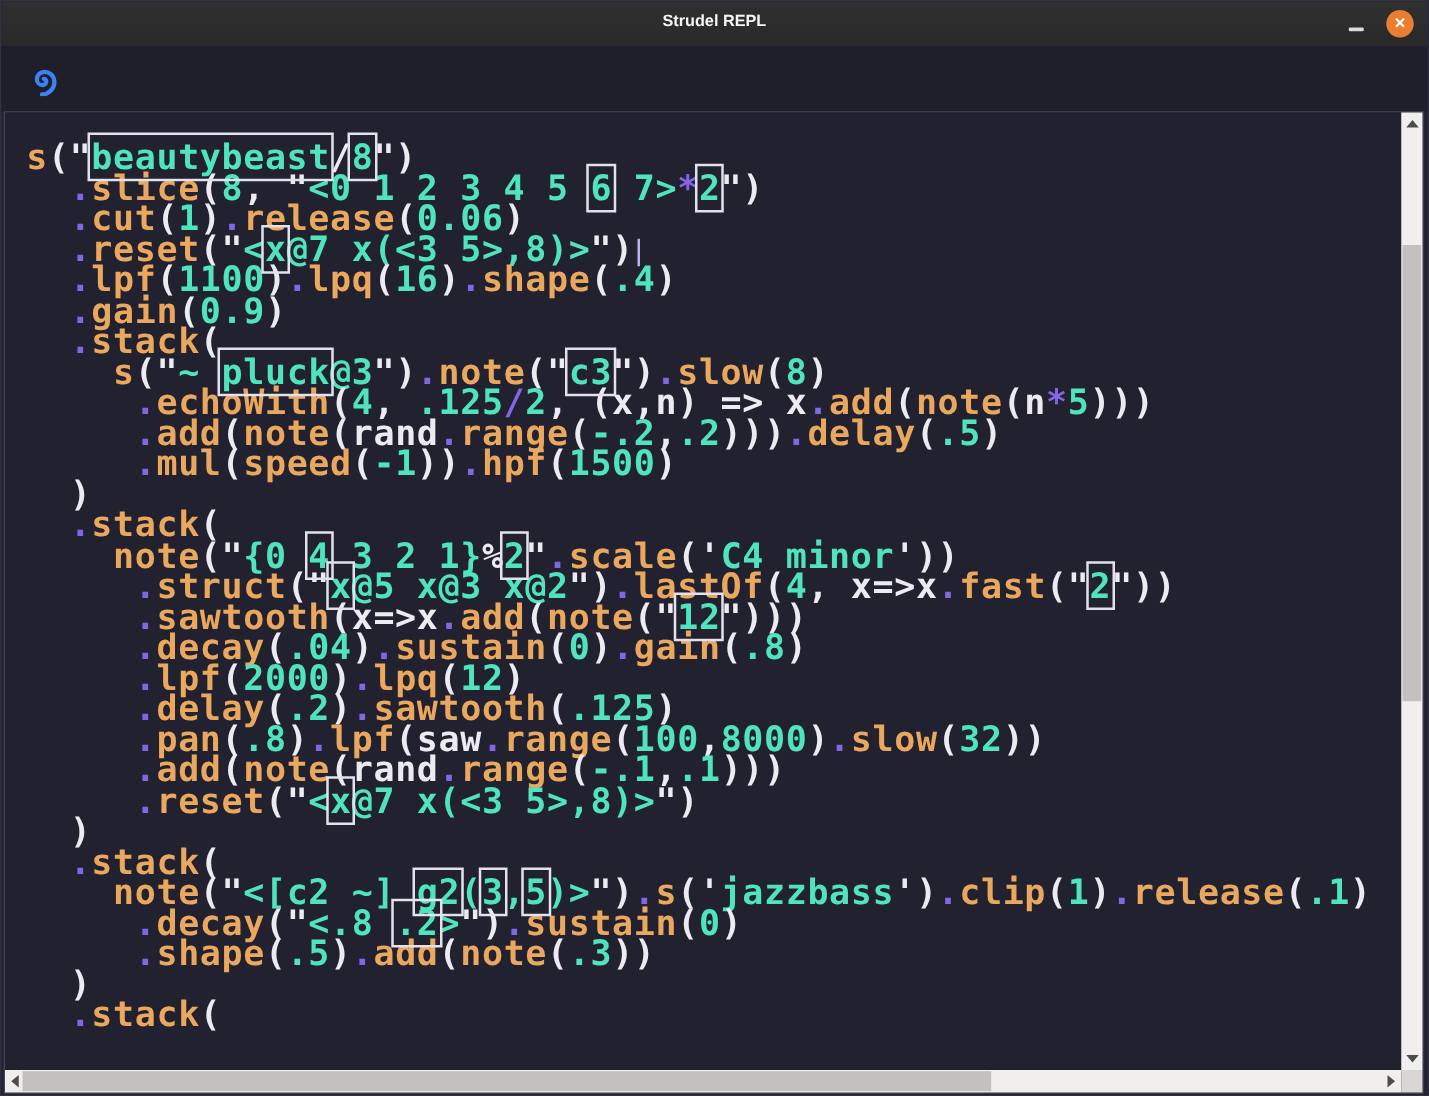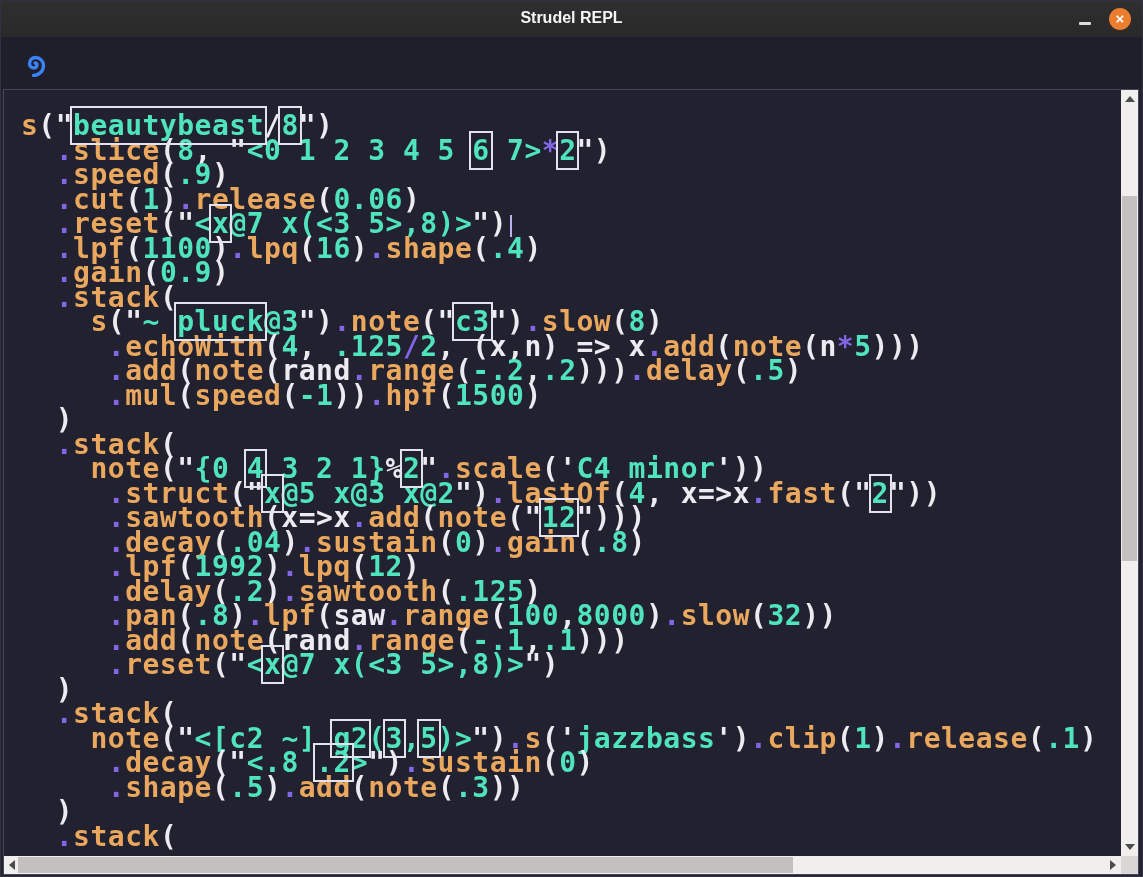--- a/index.html
+++ b/index.html
@@ -9,21 +9,21 @@
     font-family:"Liberation Sans",sans-serif;
     border:1px solid #323140;box-sizing:border-box;
   }
   
   .titlebar{
     position:absolute;left:0;top:0;width:100%;height:36px;
     background:linear-gradient(#302f2f,#2a2929);
   }
   .titlebar .title{
     position:absolute;left:0;right:0;top:8px;text-align:center;
-    color:#f5f5f5;font-size:16px;font-weight:bold;
+    color:#f5f5f5;font-size:13px;font-weight:bold;
   }
   .win-controls{
     position:absolute;right:11px;top:0;height:36px;
     display:flex;align-items:center;
   }
   .min-btn{width:14px;height:20px;position:relative;margin-right:17px;cursor:default;}
   .min-dash{position:absolute;left:1px;bottom:4px;width:12px;height:3px;background:#dcdcdc;border-radius:1px;}
   .close-btn{
     width:22px;height:22px;border-radius:50%;
     background:var(--accent-close,#ea7d2e);
@@ -97,37 +97,36 @@
       <path d="M14 14 a2 2 0 0 1 2 2 a3 3 0 0 1 -3 3 a4.5 4.5 0 0 1 -4.5 -4.5 a6 6 0 0 1 6 -6 a8 8 0 0 1 8 8 a10 10 0 0 1 -10 10" fill="none" stroke="#3b82f6" stroke-width="3.4" stroke-linecap="round"></path>
     </svg>
   </div>
 
   <div class="editor-frame">
 
     <div class="editor">
       <div class="code">
           <div class="code-line"><span class="tk-o">s</span><span class="tk-w">("</span><span class="tk-t boxed">beautybeast</span><span class="tk-w">/</span><span class="tk-t boxed">8</span><span class="tk-w">")</span></div>
           <div class="code-line"><span class="tk-w">  </span><span class="tk-p">.</span><span class="tk-o">slice</span><span class="tk-w">(</span><span class="tk-t">8</span><span class="tk-w">, "</span><span class="tk-t">&lt;0 1 2 3 4 5 </span><span class="tk-t boxed">6</span><span class="tk-t"> 7&gt;</span><span class="tk-p">*</span><span class="tk-t boxed">2</span><span class="tk-w">")</span></div>
-          <div class="code-line"><span class="tk-w">  </span><span class="tk-p">.</span><span class="tk-o">speed</span><span class="tk-w">(</span><span class="tk-t">.9</span><span class="tk-w">)</span></div>
           <div class="code-line"><span class="tk-w">  </span><span class="tk-p">.</span><span class="tk-o">cut</span><span class="tk-w">(</span><span class="tk-t">1</span><span class="tk-w">)</span><span class="tk-p">.</span><span class="tk-o">release</span><span class="tk-w">(</span><span class="tk-t">0.06</span><span class="tk-w">)</span></div>
           <div class="code-line"><span class="tk-w">  </span><span class="tk-p">.</span><span class="tk-o">reset</span><span class="tk-w">("</span><span class="tk-t">&lt;</span><span class="tk-t boxed">x</span><span class="tk-t">@7 x(&lt;3 5&gt;,8)&gt;</span><span class="tk-w">")</span><span class="caret"></span></div>
           <div class="code-line"><span class="tk-w">  </span><span class="tk-p">.</span><span class="tk-o">lpf</span><span class="tk-w">(</span><span class="tk-t">1100</span><span class="tk-w">)</span><span class="tk-p">.</span><span class="tk-o">lpq</span><span class="tk-w">(</span><span class="tk-t">16</span><span class="tk-w">)</span><span class="tk-p">.</span><span class="tk-o">shape</span><span class="tk-w">(</span><span class="tk-t">.4</span><span class="tk-w">)</span></div>
           <div class="code-line"><span class="tk-w">  </span><span class="tk-p">.</span><span class="tk-o">gain</span><span class="tk-w">(</span><span class="tk-t">0.9</span><span class="tk-w">)</span></div>
           <div class="code-line"><span class="tk-w">  </span><span class="tk-p">.</span><span class="tk-o">stack</span><span class="tk-w">(</span></div>
           <div class="code-line"><span class="tk-w">    </span><span class="tk-o">s</span><span class="tk-w">("</span><span class="tk-t">~ </span><span class="tk-t boxed">pluck</span><span class="tk-t">@3</span><span class="tk-w">")</span><span class="tk-p">.</span><span class="tk-o">note</span><span class="tk-w">("</span><span class="tk-t boxed">c3</span><span class="tk-w">")</span><span class="tk-p">.</span><span class="tk-o">slow</span><span class="tk-w">(</span><span class="tk-t">8</span><span class="tk-w">)</span></div>
           <div class="code-line"><span class="tk-w">     </span><span class="tk-p">.</span><span class="tk-o">echoWith</span><span class="tk-w">(</span><span class="tk-t">4</span><span class="tk-w">, </span><span class="tk-t">.125</span><span class="tk-p">/</span><span class="tk-t">2</span><span class="tk-w">, (x,n) =&gt; x</span><span class="tk-p">.</span><span class="tk-o">add</span><span class="tk-w">(</span><span class="tk-o">note</span><span class="tk-w">(n</span><span class="tk-p">*</span><span class="tk-t">5</span><span class="tk-w">)))</span></div>
           <div class="code-line"><span class="tk-w">     </span><span class="tk-p">.</span><span class="tk-o">add</span><span class="tk-w">(</span><span class="tk-o">note</span><span class="tk-w">(rand</span><span class="tk-p">.</span><span class="tk-o">range</span><span class="tk-w">(</span><span class="tk-t">-.2</span><span class="tk-w">,</span><span class="tk-t">.2</span><span class="tk-w">)))</span><span class="tk-p">.</span><span class="tk-o">delay</span><span class="tk-w">(</span><span class="tk-t">.5</span><span class="tk-w">)</span></div>
           <div class="code-line"><span class="tk-w">     </span><span class="tk-p">.</span><span class="tk-o">mul</span><span class="tk-w">(</span><span class="tk-o">speed</span><span class="tk-w">(</span><span class="tk-t">-1</span><span class="tk-w">))</span><span class="tk-p">.</span><span class="tk-o">hpf</span><span class="tk-w">(</span><span class="tk-t">1500</span><span class="tk-w">)</span></div>
           <div class="code-line"><span class="tk-w">  )</span></div>
           <div class="code-line"><span class="tk-w">  </span><span class="tk-p">.</span><span class="tk-o">stack</span><span class="tk-w">(</span></div>
           <div class="code-line"><span class="tk-w">    </span><span class="tk-o">note</span><span class="tk-w">("</span><span class="tk-t">{0 </span><span class="tk-t boxed">4</span><span class="tk-t"> 3 2 1}</span><span class="tk-w">%</span><span class="tk-t boxed">2</span><span class="tk-w">"</span><span class="tk-p">.</span><span class="tk-o">scale</span><span class="tk-w">('</span><span class="tk-t">C4 minor</span><span class="tk-w">'))</span></div>
           <div class="code-line"><span class="tk-w">     </span><span class="tk-p">.</span><span class="tk-o">struct</span><span class="tk-w">("</span><span class="tk-t boxed">x</span><span class="tk-t">@5 x@3 x@2</span><span class="tk-w">")</span><span class="tk-p">.</span><span class="tk-o">lastOf</span><span class="tk-w">(</span><span class="tk-t">4</span><span class="tk-w">, x=&gt;x</span><span class="tk-p">.</span><span class="tk-o">fast</span><span class="tk-w">("</span><span class="tk-t boxed">2</span><span class="tk-w">"))</span></div>
           <div class="code-line"><span class="tk-w">     </span><span class="tk-p">.</span><span class="tk-o">sawtooth</span><span class="tk-w">(x=&gt;x</span><span class="tk-p">.</span><span class="tk-o">add</span><span class="tk-w">(</span><span class="tk-o">note</span><span class="tk-w">("</span><span class="tk-t boxed">12</span><span class="tk-w">")))</span></div>
           <div class="code-line"><span class="tk-w">     </span><span class="tk-p">.</span><span class="tk-o">decay</span><span class="tk-w">(</span><span class="tk-t">.04</span><span class="tk-w">)</span><span class="tk-p">.</span><span class="tk-o">sustain</span><span class="tk-w">(</span><span class="tk-t">0</span><span class="tk-w">)</span><span class="tk-p">.</span><span class="tk-o">gain</span><span class="tk-w">(</span><span class="tk-t">.8</span><span class="tk-w">)</span></div>
-          <div class="code-line"><span class="tk-w">     </span><span class="tk-p">.</span><span class="tk-o">lpf</span><span class="tk-w">(</span><span class="tk-t">1992</span><span class="tk-w">)</span><span class="tk-p">.</span><span class="tk-o">lpq</span><span class="tk-w">(</span><span class="tk-t">12</span><span class="tk-w">)</span></div>
+          <div class="code-line"><span class="tk-w">     </span><span class="tk-p">.</span><span class="tk-o">lpf</span><span class="tk-w">(</span><span class="tk-t">2000</span><span class="tk-w">)</span><span class="tk-p">.</span><span class="tk-o">lpq</span><span class="tk-w">(</span><span class="tk-t">12</span><span class="tk-w">)</span></div>
           <div class="code-line"><span class="tk-w">     </span><span class="tk-p">.</span><span class="tk-o">delay</span><span class="tk-w">(</span><span class="tk-t">.2</span><span class="tk-w">)</span><span class="tk-p">.</span><span class="tk-o">sawtooth</span><span class="tk-w">(</span><span class="tk-t">.125</span><span class="tk-w">)</span></div>
           <div class="code-line"><span class="tk-w">     </span><span class="tk-p">.</span><span class="tk-o">pan</span><span class="tk-w">(</span><span class="tk-t">.8</span><span class="tk-w">)</span><span class="tk-p">.</span><span class="tk-o">lpf</span><span class="tk-w">(saw</span><span class="tk-p">.</span><span class="tk-o">range</span><span class="tk-w">(</span><span class="tk-t">100</span><span class="tk-w">,</span><span class="tk-t">8000</span><span class="tk-w">)</span><span class="tk-p">.</span><span class="tk-o">slow</span><span class="tk-w">(</span><span class="tk-t">32</span><span class="tk-w">))</span></div>
           <div class="code-line"><span class="tk-w">     </span><span class="tk-p">.</span><span class="tk-o">add</span><span class="tk-w">(</span><span class="tk-o">note</span><span class="tk-w">(rand</span><span class="tk-p">.</span><span class="tk-o">range</span><span class="tk-w">(</span><span class="tk-t">-.1</span><span class="tk-w">,</span><span class="tk-t">.1</span><span class="tk-w">)))</span></div>
           <div class="code-line"><span class="tk-w">     </span><span class="tk-p">.</span><span class="tk-o">reset</span><span class="tk-w">("</span><span class="tk-t">&lt;</span><span class="tk-t boxed">x</span><span class="tk-t">@7 x(&lt;3 5&gt;,8)&gt;</span><span class="tk-w">")</span></div>
           <div class="code-line"><span class="tk-w">  )</span></div>
           <div class="code-line"><span class="tk-w">  </span><span class="tk-p">.</span><span class="tk-o">stack</span><span class="tk-w">(</span></div>
           <div class="code-line"><span class="tk-w">    </span><span class="tk-o">note</span><span class="tk-w">("</span><span class="tk-t">&lt;[c2 ~] </span><span class="tk-t boxed">g2</span><span class="tk-t">(</span><span class="tk-t boxed">3</span><span class="tk-t">,</span><span class="tk-t boxed">5</span><span class="tk-t">)&gt;</span><span class="tk-w">")</span><span class="tk-p">.</span><span class="tk-o">s</span><span class="tk-w">('</span><span class="tk-t">jazzbass</span><span class="tk-w">')</span><span class="tk-p">.</span><span class="tk-o">clip</span><span class="tk-w">(</span><span class="tk-t">1</span><span class="tk-w">)</span><span class="tk-p">.</span><span class="tk-o">release</span><span class="tk-w">(</span><span class="tk-t">.1</span><span class="tk-w">)</span></div>
           <div class="code-line"><span class="tk-w">     </span><span class="tk-p">.</span><span class="tk-o">decay</span><span class="tk-w">("</span><span class="tk-t">&lt;.8 </span><span class="tk-t boxed">.2</span><span class="tk-t">&gt;</span><span class="tk-w">")</span><span class="tk-p">.</span><span class="tk-o">sustain</span><span class="tk-w">(</span><span class="tk-t">0</span><span class="tk-w">)</span></div>
           <div class="code-line"><span class="tk-w">     </span><span class="tk-p">.</span><span class="tk-o">shape</span><span class="tk-w">(</span><span class="tk-t">.5</span><span class="tk-w">)</span><span class="tk-p">.</span><span class="tk-o">add</span><span class="tk-w">(</span><span class="tk-o">note</span><span class="tk-w">(</span><span class="tk-t">.3</span><span class="tk-w">))</span></div>
           <div class="code-line"><span class="tk-w">  )</span></div>

